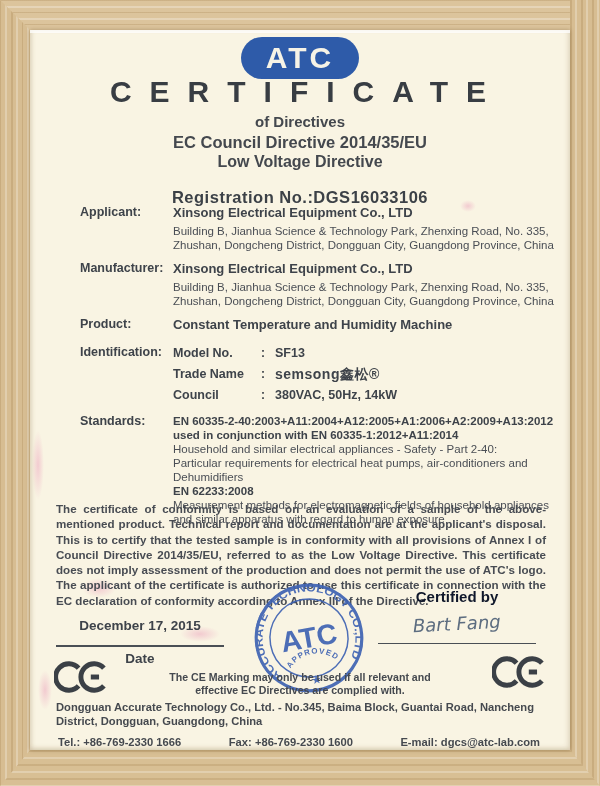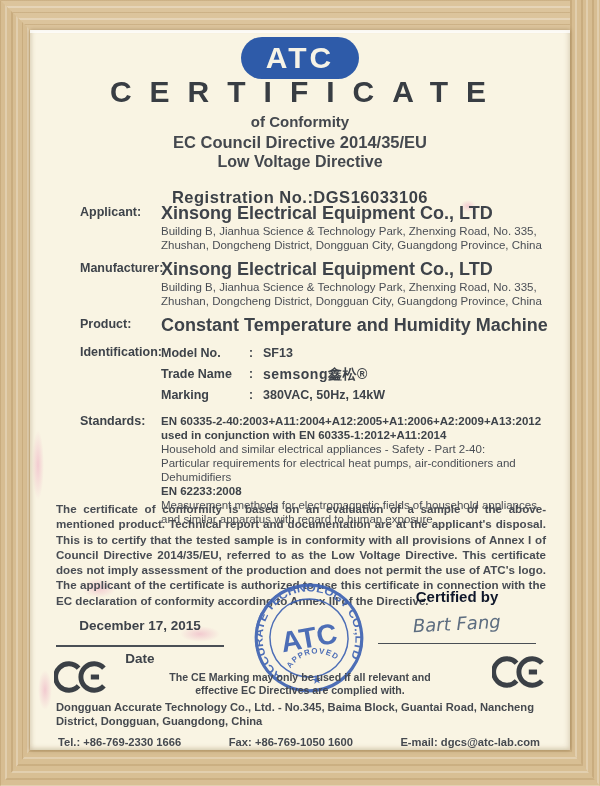--- a/index.html
+++ b/index.html
@@ -30,23 +30,23 @@
   .atc-logo{display:inline-block;margin-top:7px;width:118px;height:42px;border-radius:21px;background:#2e5ba9;
     color:#f6f3e6;font-weight:bold;font-size:30px;letter-spacing:3px;line-height:42px;text-align:center;}
   .cert-title{margin-top:-4px;font-size:30px;font-weight:bold;letter-spacing:18px;color:#383d43;white-space:nowrap;text-indent:14px;}
   .sub1{margin-top:4px;font-size:15px;font-weight:bold;color:#44484e;}
   .sub2{margin-top:3px;font-size:16.5px;font-weight:bold;color:#44484e;text-align:center;}
   .sub3{margin-top:1px;font-size:16px;font-weight:bold;color:#44484e;}
   .reg{margin-top:17px;font-size:16.5px;font-weight:bold;color:#3c4147;letter-spacing:.5px;text-align:center;}
 
   
   .fields{position:absolute;top:175px;left:0;right:0;padding:0 14px 0 50px;font-size:12px;}
-  .frow{display:grid;grid-template-columns:81px 1fr;column-gap:0;margin-bottom:9px;}
+  .frow{display:grid;grid-template-columns:81px 1fr;column-gap:12px;margin-bottom:9px;}
   .flabel{font-weight:bold;font-size:12.5px;color:#3e434a;}
-  .fname{font-weight:bold;font-size:18px;color:#3e434a;line-height:16px;}
+  .fname{font-weight:bold;font-size:13px;color:#3e434a;line-height:16px;}
   .faddr{font-size:11.5px;line-height:14px;margin-top:3px;color:#4a4e55;}
   .ident-row{display:grid;grid-template-columns:88px 14px 1fr;line-height:16px;margin-bottom:5px;}
   .ident-name{font-weight:bold;font-size:12.5px;color:#3e434a;}
   .ident-sep{font-weight:bold;color:#3e434a;}
   .ident-val{font-weight:bold;font-size:12.5px;color:#3e434a;}
   .tradename{font-size:14px;letter-spacing:.5px;text-transform:lowercase;}
   .std-line{font-size:11.5px;line-height:14px;color:#4a4e55;}
   .std-bold{font-weight:bold;color:#3e434a;}
 
   
@@ -89,21 +89,21 @@
 
   <div class="smudge" style="left:2px;top:400px;width:12px;height:70px;"></div>
   <div class="smudge" style="left:52px;top:548px;width:34px;height:20px;"></div>
   <div class="smudge" style="left:150px;top:596px;width:40px;height:16px;"></div>
   <div class="smudge" style="left:430px;top:170px;width:16px;height:12px;"></div>
   <div class="smudge" style="left:8px;top:640px;width:14px;height:40px;"></div>
 
   <div class="header">
     <div class="atc-logo">ATC</div>
     <div class="cert-title">CERTIFICATE</div>
-    <div class="sub1">of Conformity</div>
+    <div class="sub1">of Directives</div>
     <div class="sub2">EC Council Directive 2014/35/EU</div>
     <div class="sub3">Low Voltage Directive</div>
     <div class="reg">Registration No.:DGS16033106</div>
   </div>
 
   <div class="fields">
 
     <div class="frow">
       <div class="flabel">Applicant:</div>
       <div>
@@ -132,21 +132,21 @@
           <span class="ident-name">Model No.</span>
           <span class="ident-sep">:</span>
           <span class="ident-val">SF13</span>
         </div>
         <div class="ident-row">
           <span class="ident-name">Trade Name</span>
           <span class="ident-sep">:</span>
           <span class="ident-val tradename">semsong鑫松®</span>
         </div>
         <div class="ident-row">
-          <span class="ident-name">Marking</span>
+          <span class="ident-name">Council</span>
           <span class="ident-sep">:</span>
           <span class="ident-val">380VAC, 50Hz, 14kW</span>
         </div>
       </div>
     </div>
 
     <div class="frow">
       <div class="flabel">Standards:</div>
       <div>
         <div class="std-line std-bold">EN 60335-2-40:2003+A11:2004+A12:2005+A1:2006+A2:2009+A13:2012 used in conjunction with EN 60335-1:2012+A11:2014</div>
@@ -201,17 +201,17 @@
       <path d="M 89.8,23.9 A 24,24 0 1 0 89.8,56.1"></path>
       <path d="M 66,40 h 15"></path>
     </g>
   </svg>
 
   <div class="ce-note">The CE Marking may only be used if all relevant and effective EC Directives are complied with.</div>
 
   <div class="footer-company">Dongguan Accurate Technology Co., Ltd. - No.345, Baima Block, Guantai Road, Nancheng District, Dongguan, Guangdong, China</div>
   <div class="footer-contacts">
     <span>Tel.: +86-769-2330 1666</span>
-    <span>Fax: +86-769-1050 1600</span>
+    <span>Fax: +86-769-2330 1600</span>
     <span>E-mail: dgcs@atc-lab.com</span>
   </div>
 
 </div>
 
 </body></html>

